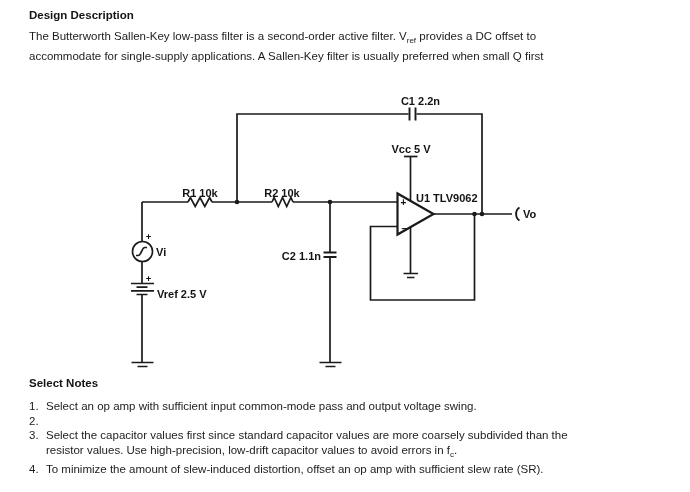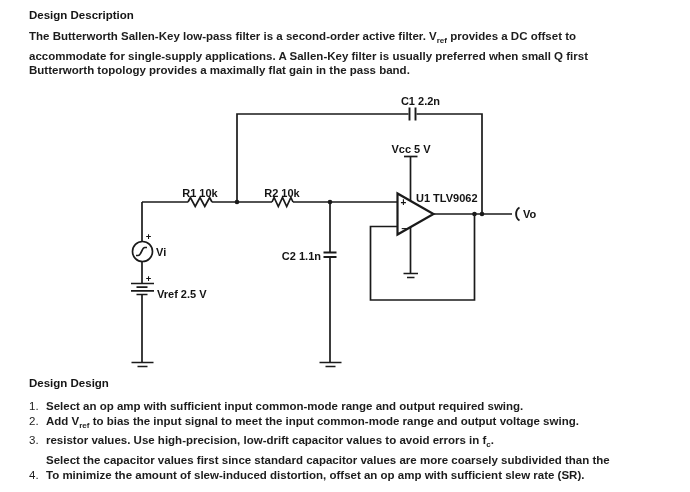--- a/index.html
+++ b/index.html
@@ -3,21 +3,21 @@
 <meta charset="utf-8">
 <style>
   html,body{margin:0;padding:0;background:#fff;}
   .canvas{position:relative;width:690px;height:492px;background:#ffffff;
           font-family:"Liberation Sans",sans-serif;color:#1a1a1a;overflow:hidden;}
   .sec{position:absolute;left:29px;}
   .sec-desc{top:8px;width:650px;}
   .sec-notes{top:376px;width:655px;}
   h2.hd{margin:0;font-size:11.5px;line-height:15px;font-weight:bold;color:#141414;}
   .para{margin-top:6px;}
-  .tline{font-size:11.5px;line-height:14.5px;white-space:nowrap;color:#1c1c1c;font-weight:bold;}
+  .tline{font-size:11.5px;line-height:14.5px;white-space:nowrap;color:#1c1c1c;}
   sub{font-size:8px;}
   .notes{margin-top:8px;}
   .note{display:flex;font-size:11.5px;line-height:14.6px;color:#1c1c1c;}
   .note .num{width:17px;flex:none;}
   svg.schematic{position:absolute;left:0;top:0;}
   .w{stroke:#1a1a1a;stroke-width:1.7;fill:none;}
   .wb{stroke:#1a1a1a;stroke-width:1.9;fill:none;}
   .clabel{font-size:11px;font-weight:bold;fill:#141414;
           font-family:"Liberation Sans",sans-serif;}
   .cmark{font-weight:bold;fill:#141414;font-family:"Liberation Sans",sans-serif;}
@@ -25,21 +25,20 @@
 </head>
 <body>
 
 <div class="canvas">
 
   <section class="sec sec-desc">
     <h2 class="hd">Design Description</h2>
     <div class="para">
       <div class="tline">The Butterworth Sallen-Key low-pass filter is a second-order active filter. V<sub>ref</sub> provides a DC offset to</div>
       <div class="tline">accommodate for single-supply applications. A Sallen-Key filter is usually preferred when small Q first</div>
-      <div class="tline">Butterworth topology provides a maximally flat gain in the pass band.</div>
     </div>
   </section>
 
   <svg class="schematic" width="690" height="492" viewBox="0 0 690 492">
 
     <g>
       <path class="w" d="M237,202 V114 H408.5"></path>
       <path class="w" d="M416.5,114 H482 V214"></path>
     </g>
     <g>
@@ -122,39 +121,36 @@
     <text class="clabel" x="416" y="201.5">U1 TLV9062</text>
     <text class="clabel" x="523" y="218">Vo</text>
     <text class="clabel" x="156" y="256">Vi</text>
     <text class="clabel" x="157" y="298">Vref 2.5 V</text>
     <text class="clabel" x="321" y="260" text-anchor="end">C2 1.1n</text>
     <text class="cmark" x="148.5" y="239.5" font-size="9.5" text-anchor="middle">+</text>
     <text class="cmark" x="148.5" y="281.5" font-size="9.5" text-anchor="middle">+</text>
   </svg>
 
   <section class="sec sec-notes">
-    <h2 class="hd">Design Design</h2>
+    <h2 class="hd">Select Notes</h2>
     <div class="notes">
       <div class="note">
         <span class="num">1.</span>
         <div>
-          <div class="tline">Select an op amp with sufficient input common-mode range and output required swing.</div>
+          <div class="tline">Select an op amp with sufficient input common-mode pass and output voltage swing.</div>
         </div>
       </div>
       <div class="note">
         <span class="num">2.</span>
-        <div>
-          <div class="tline">Add V<sub>ref</sub> to bias the input signal to meet the input common-mode range and output voltage swing.</div>
-        </div>
       </div>
       <div class="note">
         <span class="num">3.</span>
         <div>
+          <div class="tline">Select the capacitor values first since standard capacitor values are more coarsely subdivided than the</div>
           <div class="tline">resistor values. Use high-precision, low-drift capacitor values to avoid errors in f<sub>c</sub>.</div>
-          <div class="tline">Select the capacitor values first since standard capacitor values are more coarsely subdivided than the</div>
         </div>
       </div>
       <div class="note">
         <span class="num">4.</span>
         <div>
           <div class="tline">To minimize the amount of slew-induced distortion, offset an op amp with sufficient slew rate (SR).</div>
         </div>
       </div>
     </div>
   </section>

